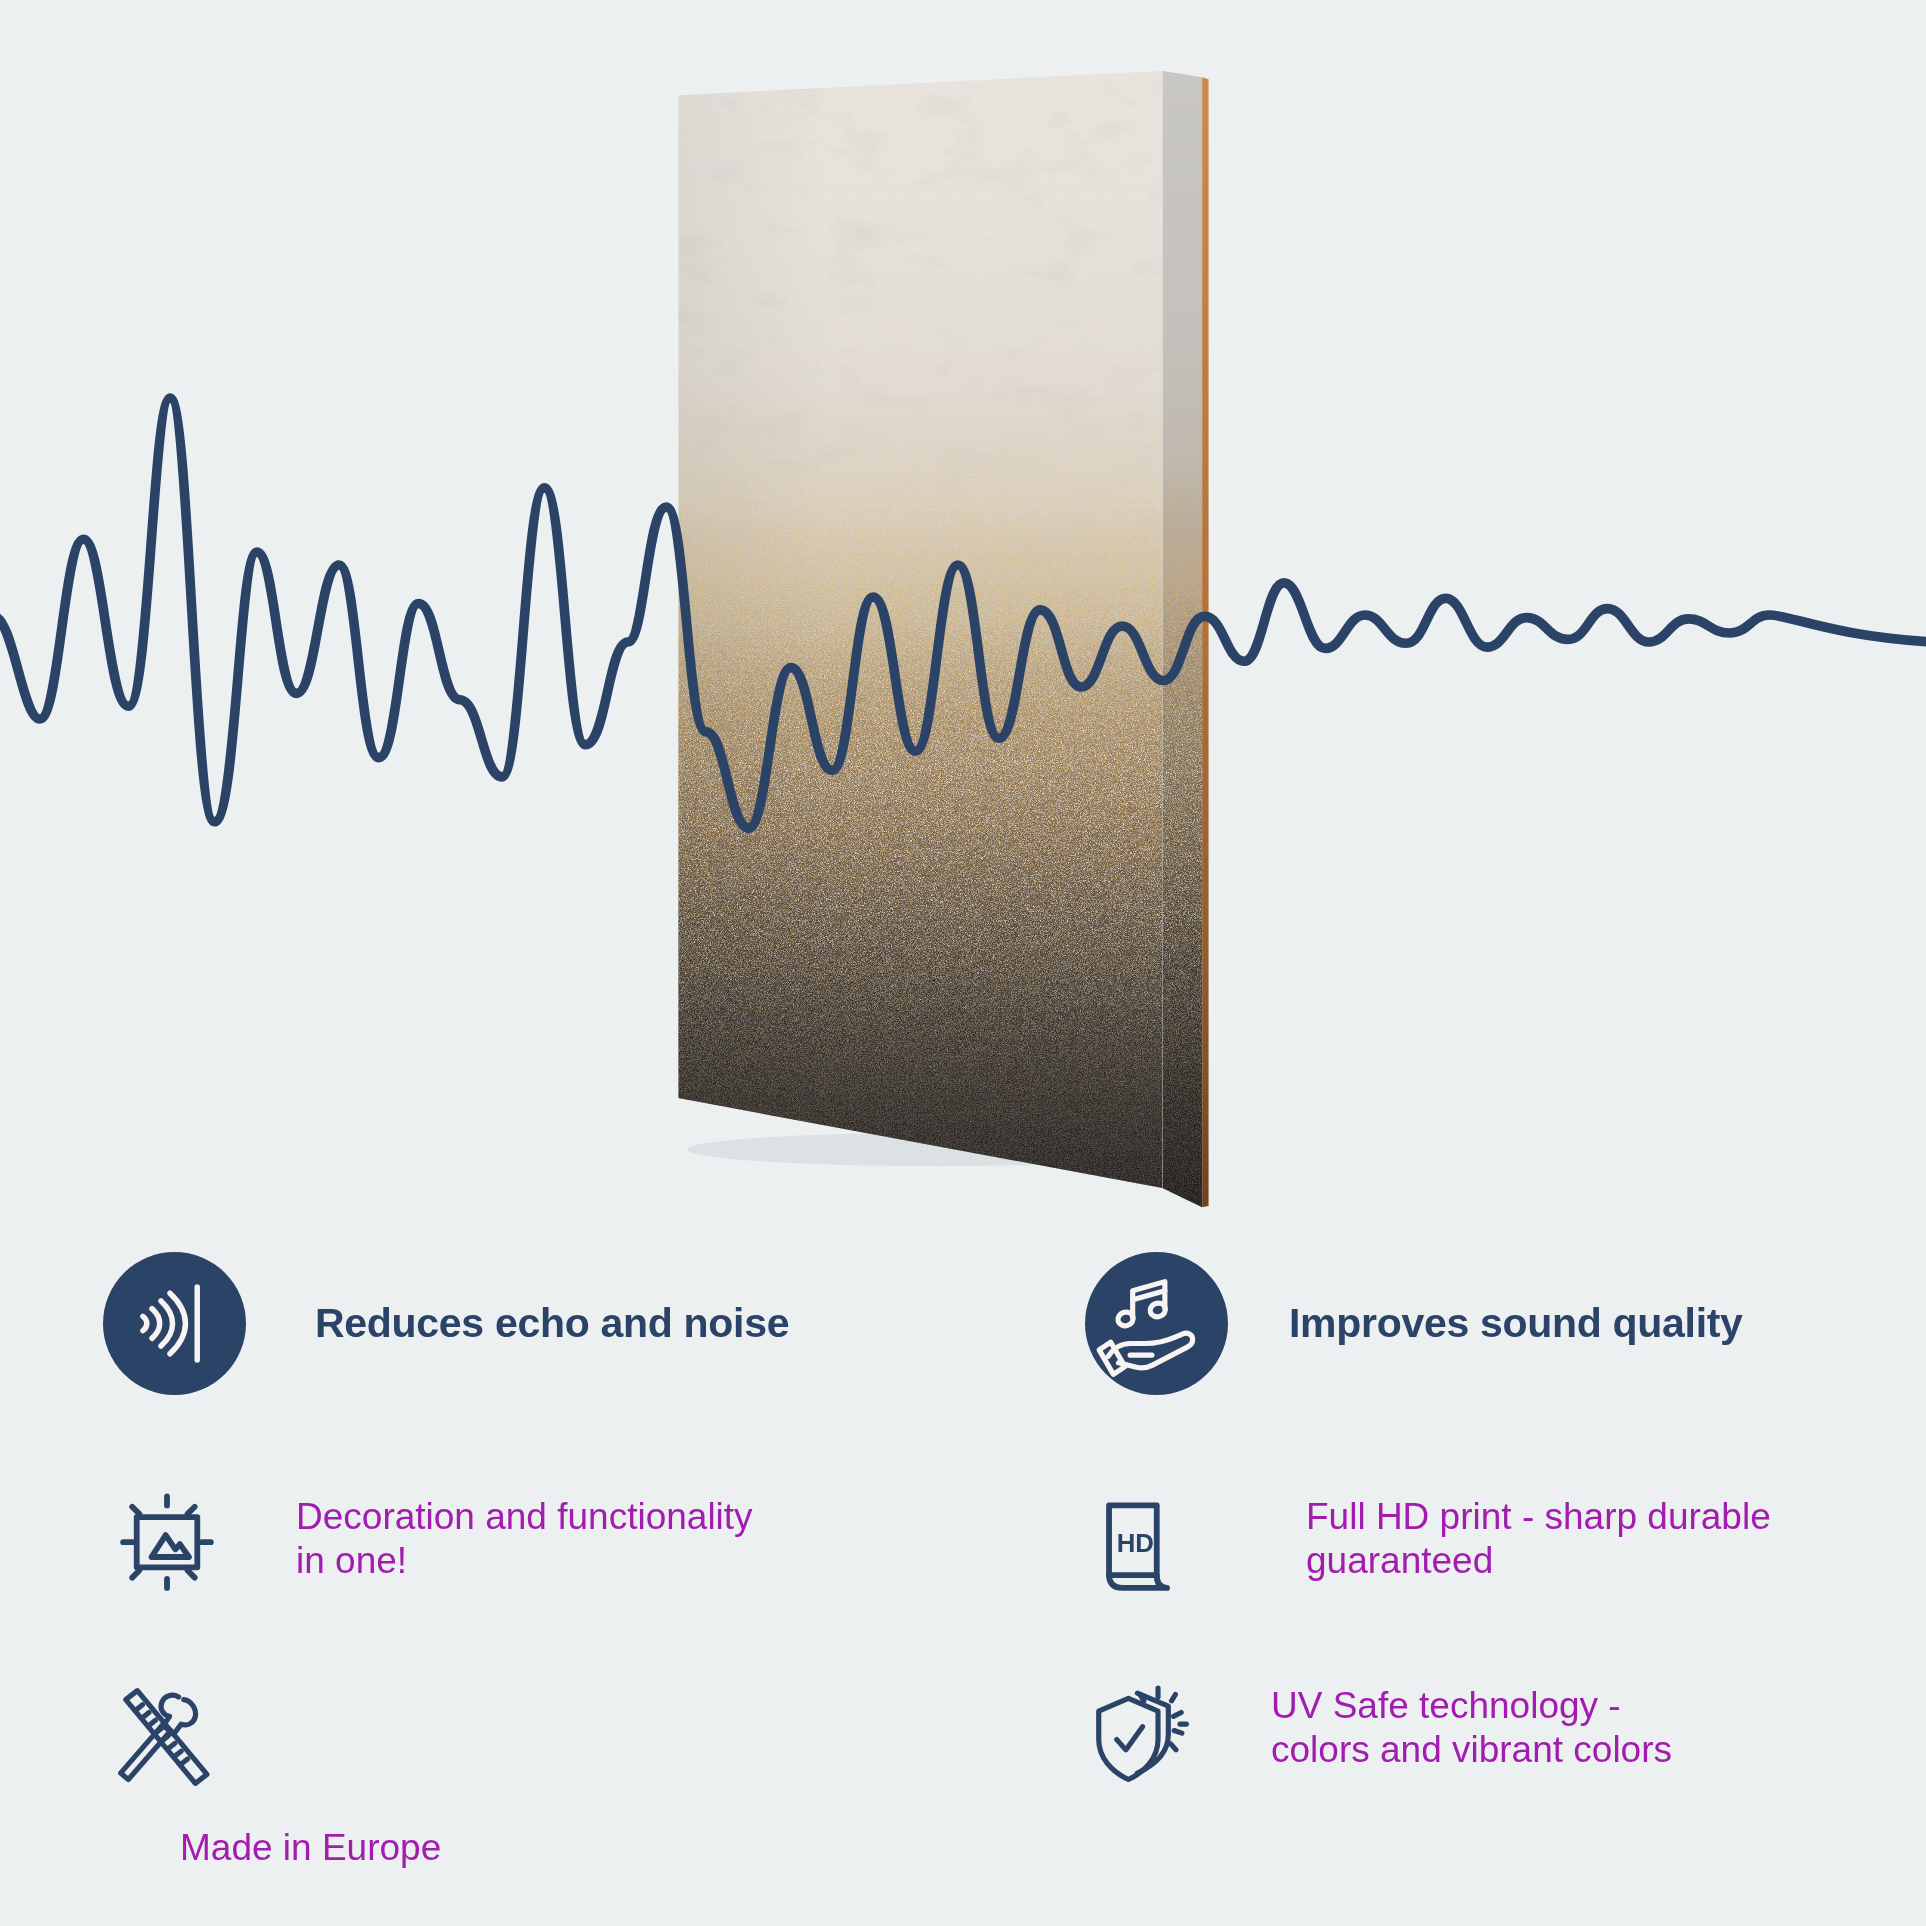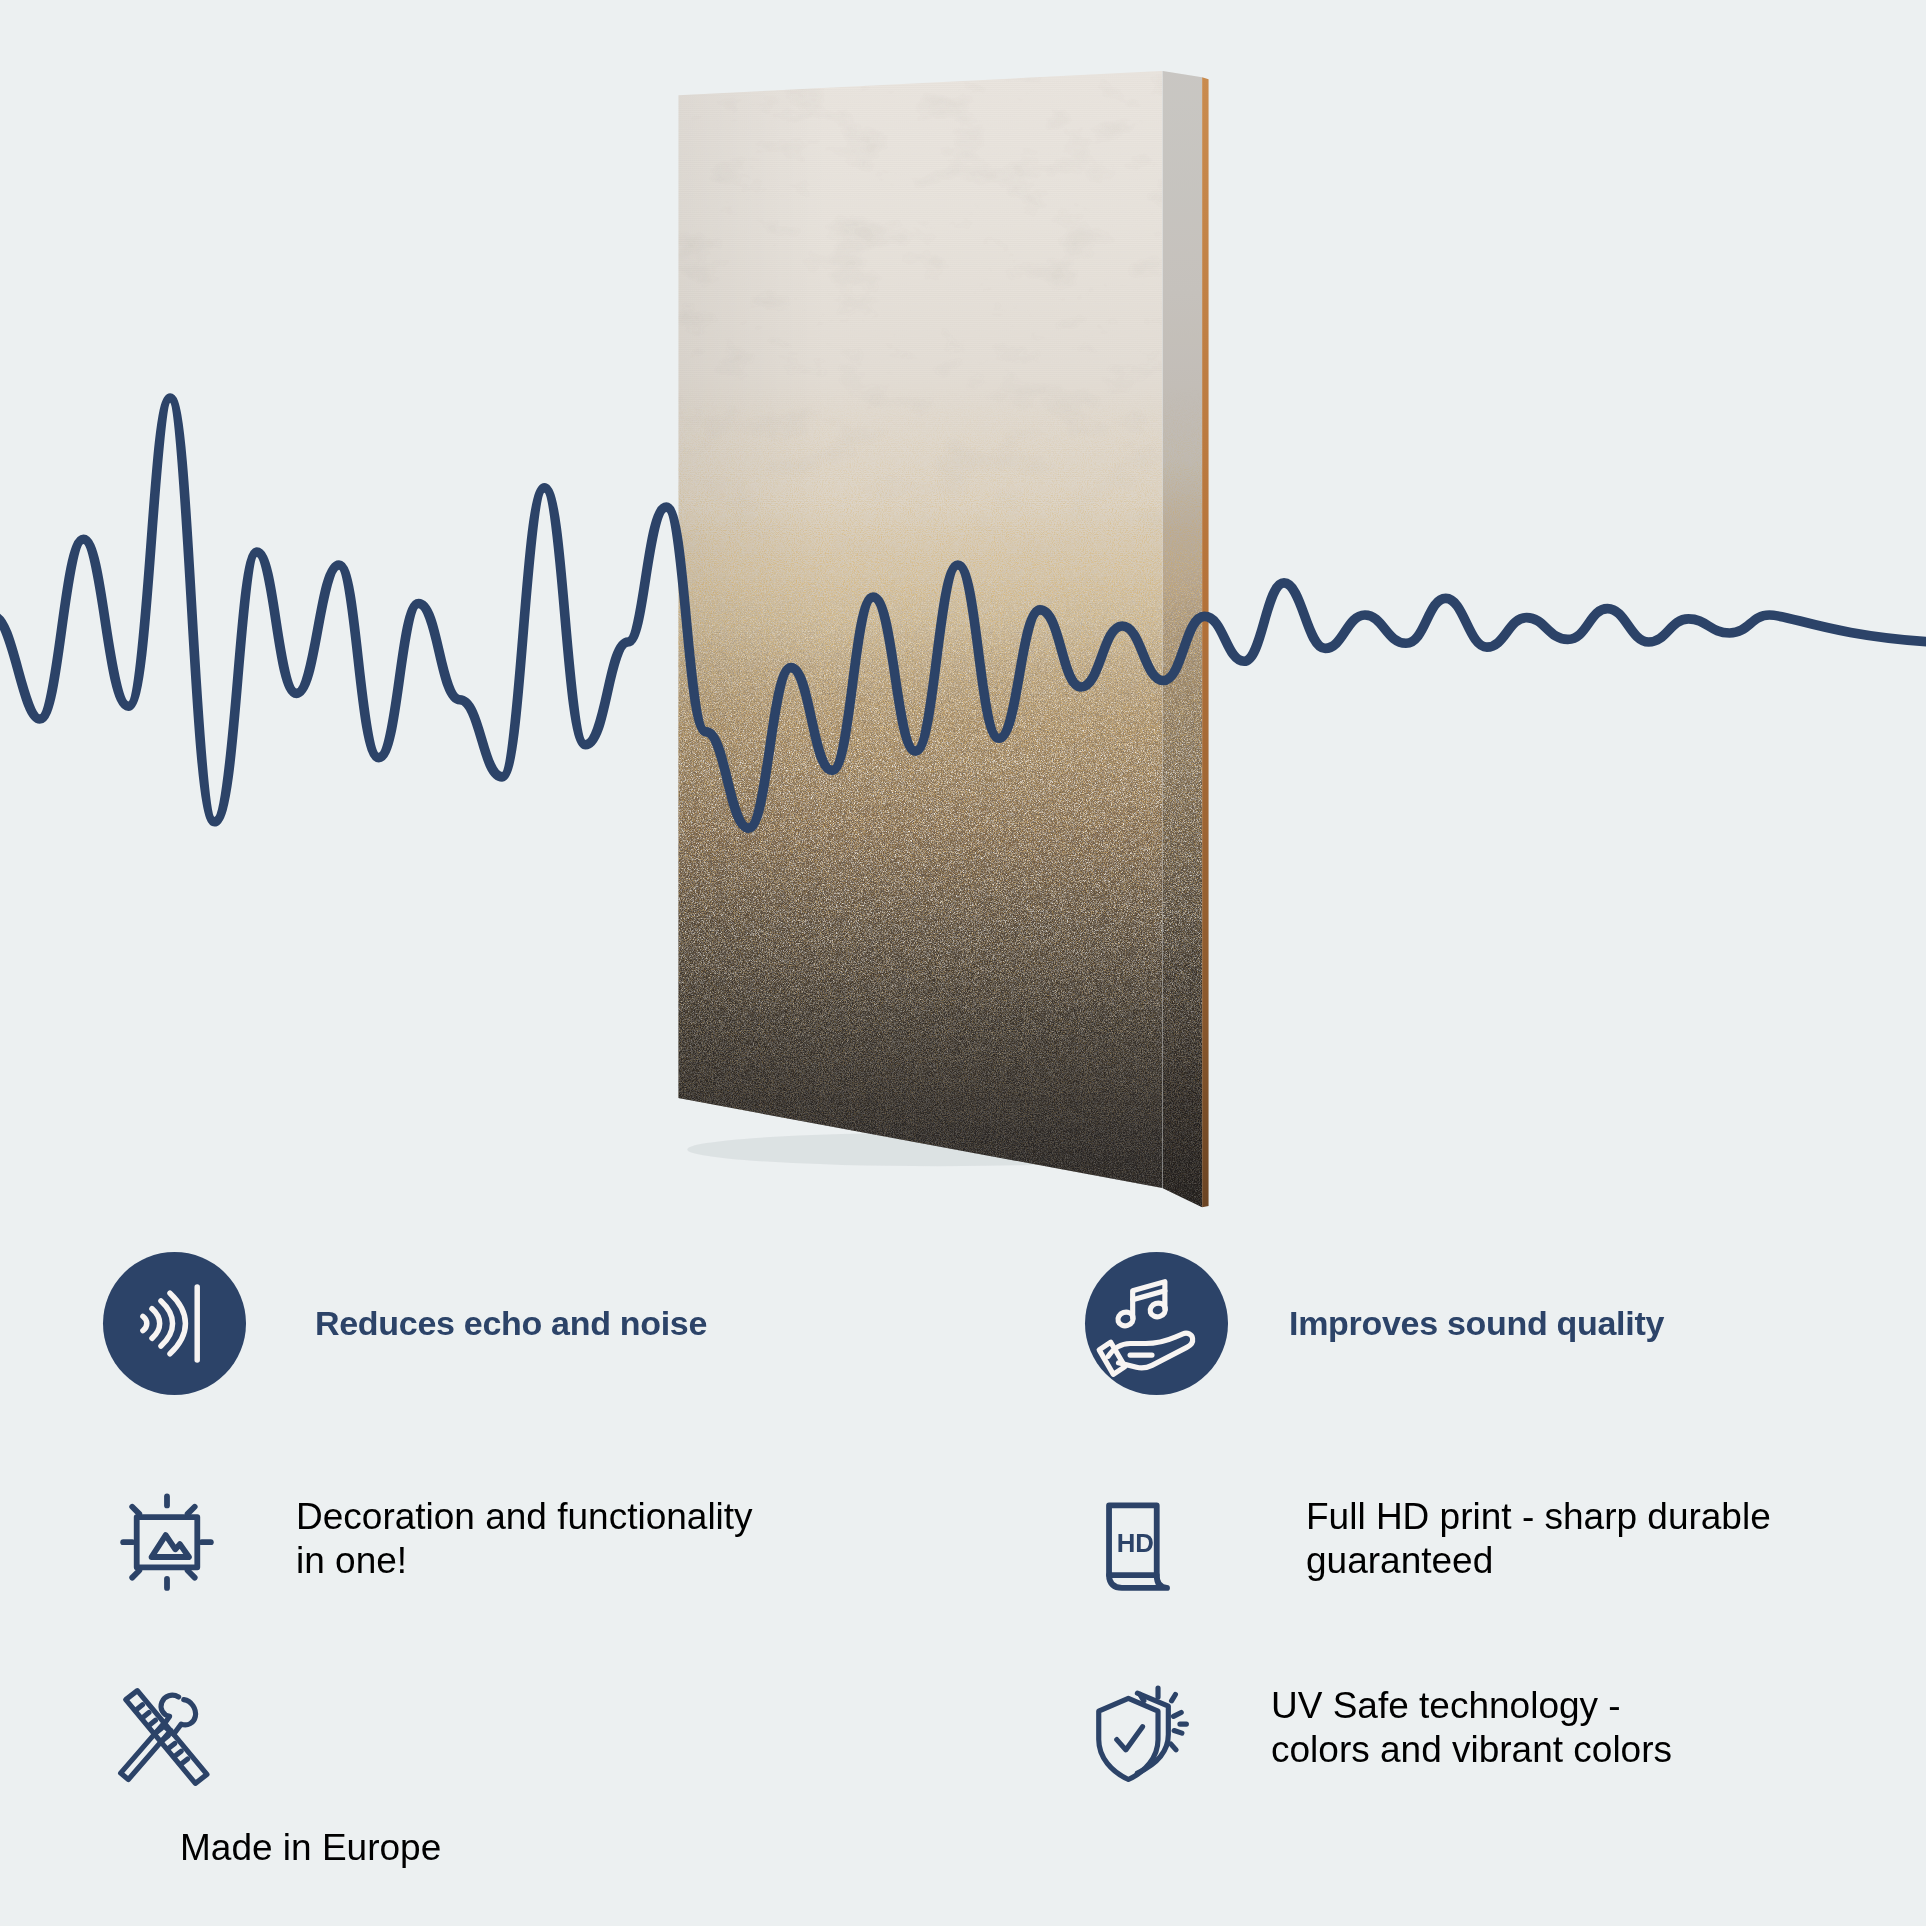--- a/index.html
+++ b/index.html
@@ -50,21 +50,21 @@
     height: 143px;
     border-radius: 50%;
     background: #2c4368;
     flex: 0 0 auto;
     position: relative;
   }
   .badge-circle svg { position: absolute; left: 0; top: 0; }
 
   .badge-label {
     margin-left: 69px;
-    font-size: 34px;
+    font-size: 41px;
     font-weight: bold;
     color: #2c4368;
     letter-spacing: -0.3px;
     white-space: nowrap;
   }
   #badge-sound .badge-label { margin-left: 61px; }
 
   
   .feature-row {
     position: absolute;
@@ -76,21 +76,21 @@
     width: 116px;
     height: 116px;
     position: relative;
   }
   .feature-icon svg { position: absolute; left: 0; top: 0; }
 
   .feature-text {
     margin-left: 71px;
     font-size: 37px;
     line-height: 1.18;
-    color: #000000;
+    color: #a21caf;
     max-width: 655px;
     padding-top: 5.1px;
   }
   .feature-text .line2 { display: block; }
 
   #feature-decor   { left: 109px;  top: 1490px; }
   #feature-hd      { left: 1091px; top: 1490px; gap: 16px; }
   #feature-europe  { left: 109px;  top: 1679px; flex-direction: column; }
   #feature-uv      { left: 1091px; top: 1679px; justify-content: center; }
 

